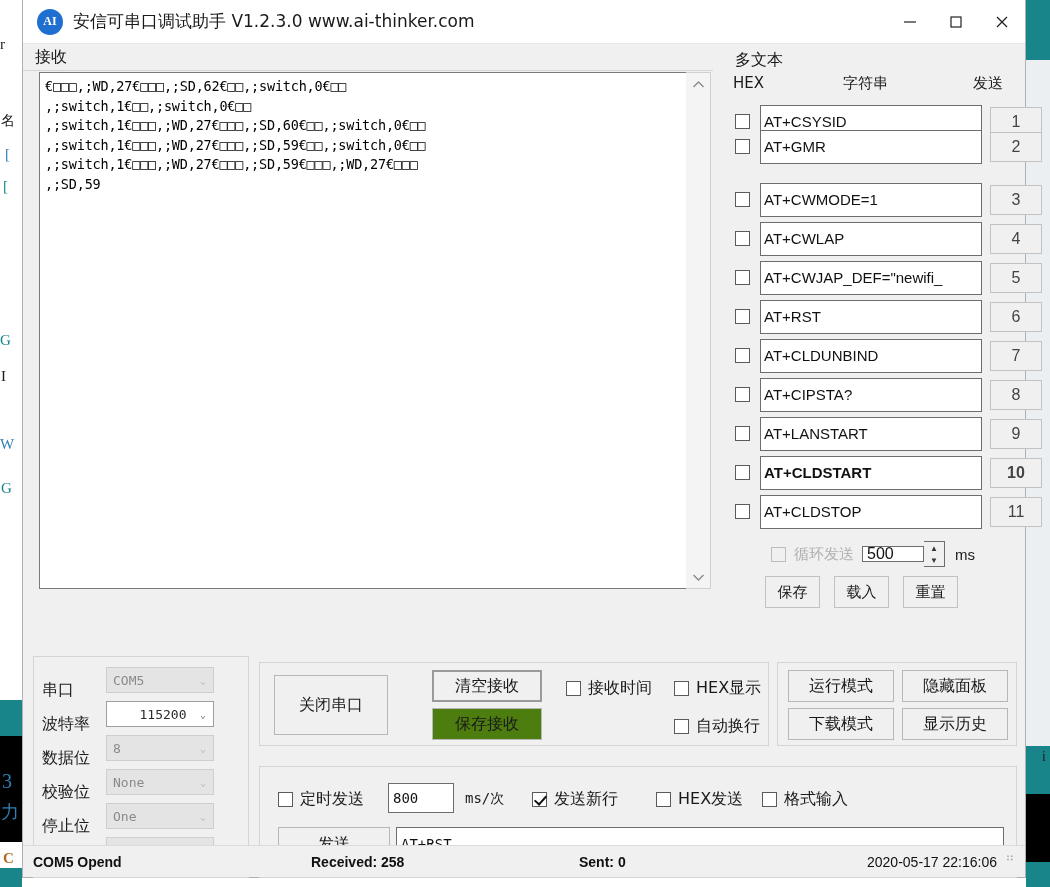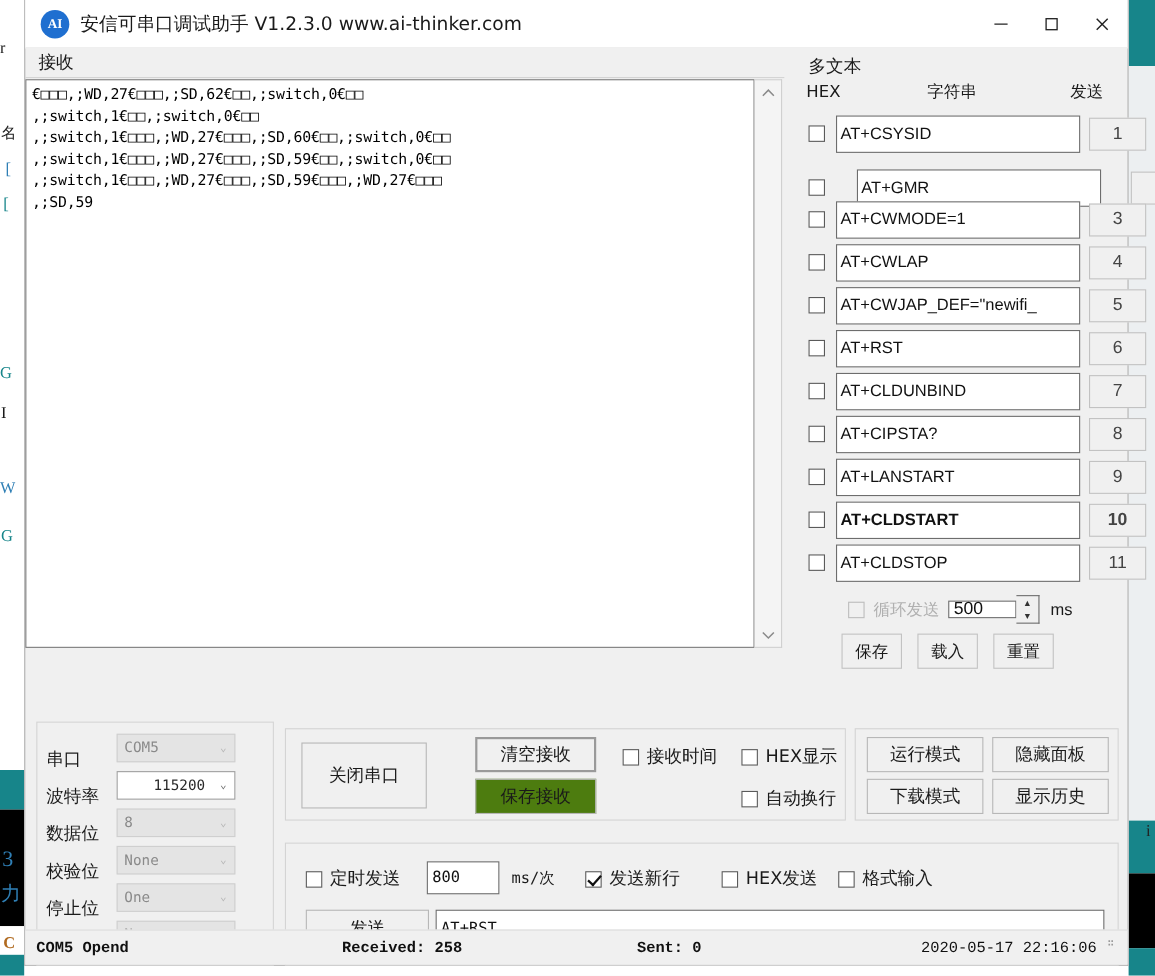--- a/index.html
+++ b/index.html
@@ -124,21 +124,21 @@
     position: absolute; left: 12px; top: 3px;
     font-size: 16px; color: #1a1a1a;
     font-family: "DejaVu Sans", sans-serif;
   }
   #recv-frame {
     position: absolute; left: 0px; top: 26px;
     width: 690px; height: 520px;
     border-top: 1px solid #d4d4d4;
   }
   #recv-box {
-    position: absolute; left: 0px; top: 28px;
+    position: absolute; left: 16px; top: 28px;
     width: 663px; height: 517px;
     background: #ffffff;
     border: 1px solid #7a7a7a;
     overflow: hidden;
   }
   #recv-text {
     margin: 0; padding: 4px 5px;
     font-family: "DejaVu Sans Mono", monospace;
     font-size: 13.5px;
     line-height: 19.5px;
@@ -372,21 +372,21 @@
     display: flex; align-items: center; padding-left: 4px;
     font-family: "DejaVu Sans Mono", monospace; font-size: 14px; color: #111;
   }
 
   
   #statusbar {
     position: absolute; left: 0; bottom: 0; width: 1002px; height: 32px;
     background: #f0f0f0;
     border-top: 1px solid #dcdcdc;
     display: flex; align-items: center;
-    font-family: Liberation Mono, monospace;
+    font-family: Liberation Sans, sans-serif;
     font-size: 14px; color: #101010; font-weight: bold;
   }
   #st-port { position: absolute; left: 10px; }
   #st-recv { position: absolute; left: 288px; }
   #st-sent { position: absolute; left: 556px; }
   #st-time { position: absolute; right: 28px; font-weight: normal; }
   #st-grip {
     position: absolute; right: 6px; width: 12px; height: 12px;
     color: #9a9a9a; font-size: 9px; line-height: 4px;
   }
@@ -479,21 +479,21 @@
         <span class="h-hex">HEX</span>
         <span class="h-str">字符串</span>
         <span class="h-snd">发送</span>
       </div>
       <div id="cmd-rows">
           <div class="cmd-row" style="top: 52px;">
             <div class="cmd-chk"></div>
             <div class="cmd-input">AT+CSYSID</div>
             <div class="cmd-btn">1</div>
           </div>
-          <div class="cmd-row" style="top: 101px; gap: 19px;">
+          <div class="cmd-row" style="top: 77px;">
             <div class="cmd-chk"></div>
             <div class="cmd-input">AT+GMR</div>
             <div class="cmd-btn">2</div>
           </div>
           <div class="cmd-row" style="top: 130px;">
             <div class="cmd-chk"></div>
             <div class="cmd-input">AT+CWMODE=1</div>
             <div class="cmd-btn">3</div>
           </div>
           <div class="cmd-row" style="top: 169px;">

